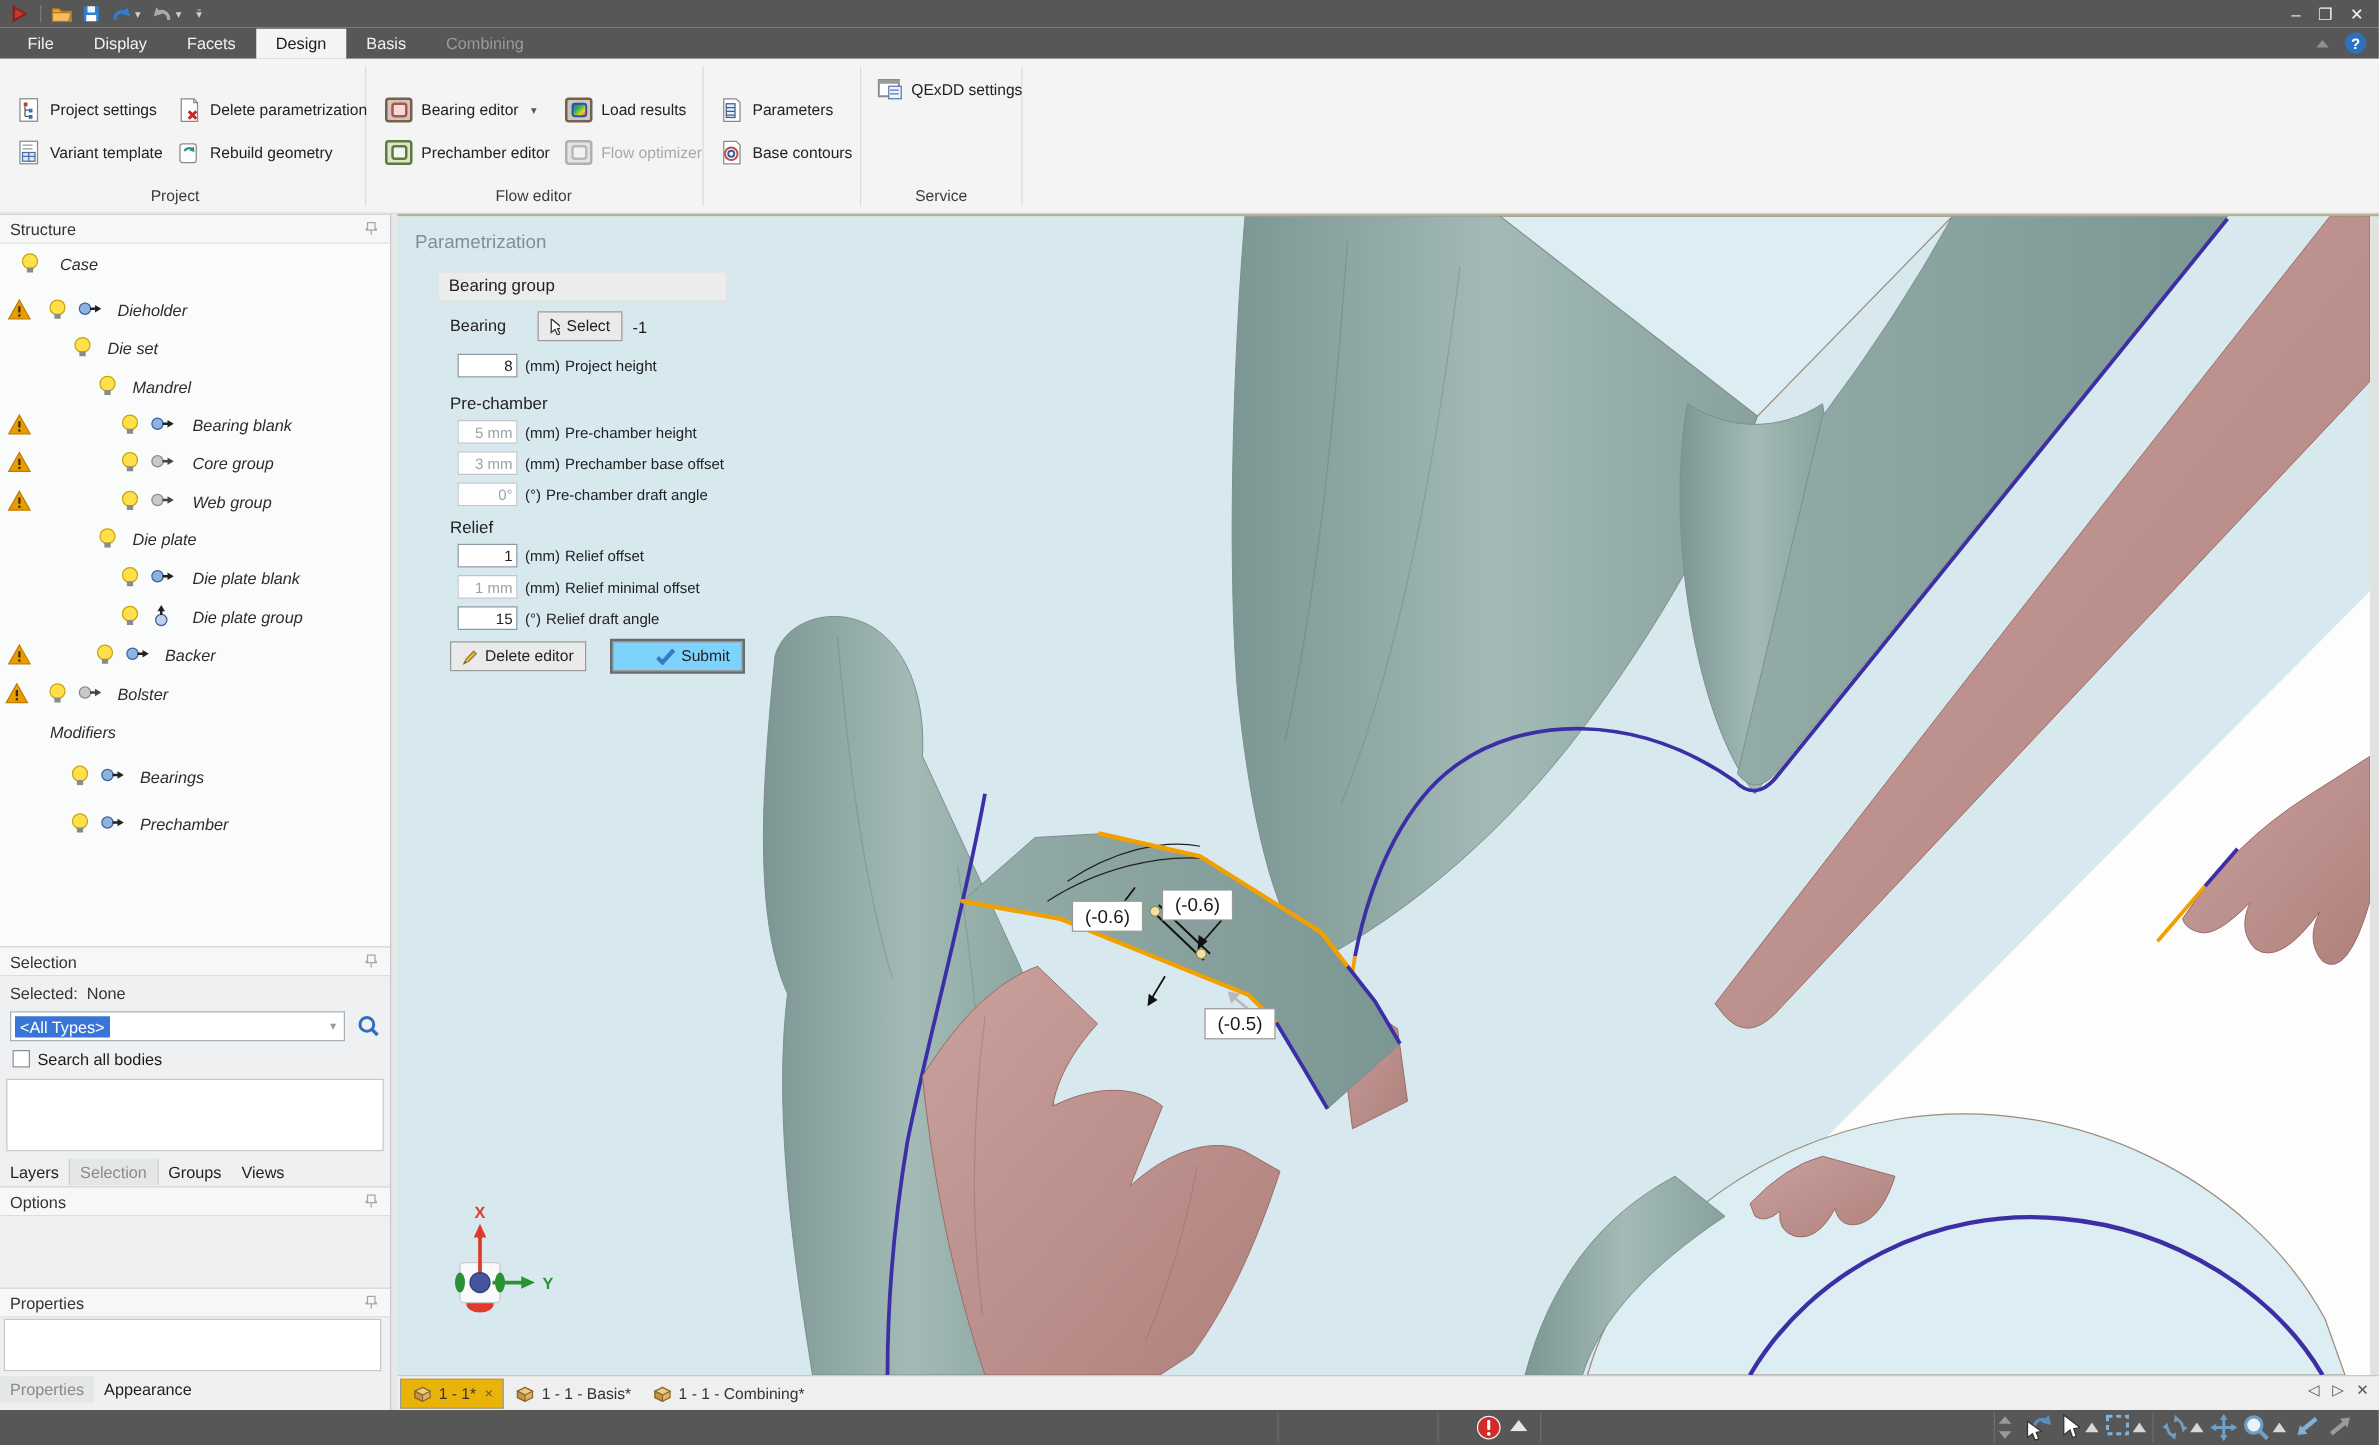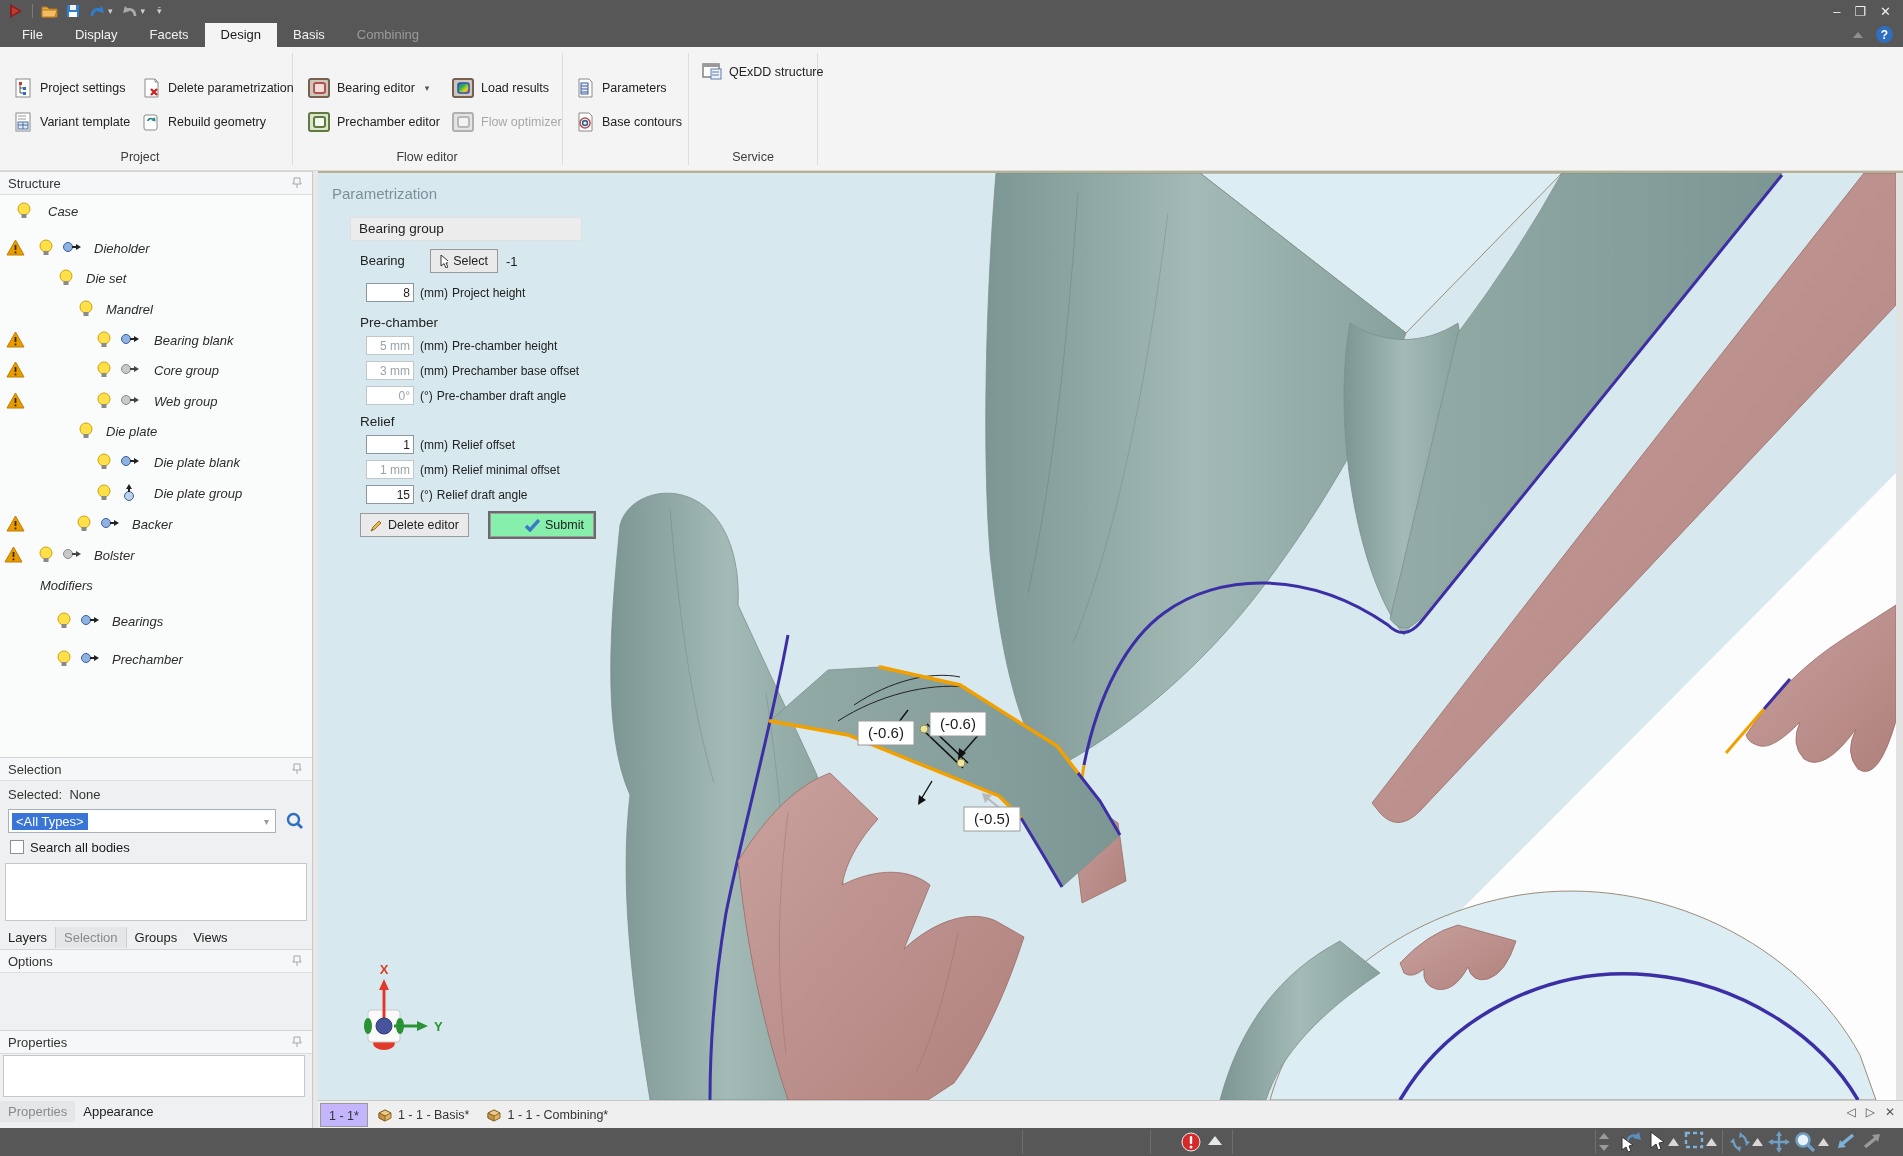--- a/index.html
+++ b/index.html
@@ -56,25 +56,25 @@
   #param-title { position:absolute; left:14px; top:12px; font-size:15px; color:#7e8f99; }
   #param-box { position:absolute; left:32px; top:44px; width:232px; }
   #param-ghead { background:#ececec; border:1px solid #e0e0e0; height:24px; font-size:13.5px; color:#222; padding:3px 8px; }
   .prow { position:absolute; left:0; display:flex; align-items:center; font-size:12px; color:#222; white-space:nowrap; }
   .prow .plabel { font-size:13px; }
   .psect { position:absolute; font-size:13.5px; color:#222; }
   .pin-input { width:48px; height:19px; border:1px solid #8a98a4; background:#fff; font-size:12px; text-align:right; padding-right:3px; font-family:"Liberation Sans",sans-serif; color:#222; }
   .pin-input.dis { color:#9aa2aa; border-color:#c0c6cc; }
   .unit { margin:0 4px 0 6px; }
   .pbtn { display:flex; align-items:center; gap:5px; background:#eaeaea; border:1px solid #9a9a9a; font-size:12.5px; height:24px; padding:0 9px; color:#222; }
-  .pbtn.focus { outline:2px solid #6a6a6a; background:#86efac;padding-left:34px; }
+  .pbtn.focus { outline:2px solid #6a6a6a; background:#7dd3fc;padding-left:34px; }
   
   #doctabs { left:318px; top:1100px; width:1585px; height:28px; background:#efefef; border-top:1px solid #c9c9c9; display:flex; align-items:center; }
   .dtab { display:flex; align-items:center; gap:5px; height:24px; padding:0 8px; font-size:12.5px; color:#333; margin-top:1px; }
-  .dtab.active { background:#c4b5fd; border:1px solid #9a9a9a;flex-direction:column; }
+  .dtab.active { background:#eab308; border:1px solid #9a9a9a; }
   .dtab .x { color:#555; font-size:11px; margin-left:2px; }
   #dt-right { position:absolute; right:8px; top:4px; display:flex; gap:10px; color:#555; font-size:12px; }
   
   #statusbar { left:0; top:1128px; width:1903px; height:28px; background:#575757; }
   .sb-sep { position:absolute; top:2px; width:1px; height:24px; background:#6e6e6e; }
   .sb-ic { position:absolute; top:3px; display:flex; align-items:center; justify-content:center; }
 </style>
 </head>
 <body>
 
@@ -235,21 +235,21 @@
     <span>Base contours</span>
   </div>
 
   <div class="rbtn" style="left:698px; top:12px">
     <svg width="21" height="18">
         <rect x="1" y="1" width="16" height="13" fill="#fff" stroke="#8a8a8a" stroke-width="1.6"></rect>
         <rect x="1" y="1" width="16" height="3" fill="#9a9a9a"></rect>
         <rect x="9" y="6" width="10" height="10" fill="#eef2f8" stroke="#5a7ab0"></rect>
         <path d="M10,9 L17,9 M10,12 L17,12" stroke="#5a7ab0"></path>
       </svg>
-    <span>QExDD structure</span>
+    <span>QExDD settings</span>
   </div>
   <div class="glabel" style="left:673px">Service</div>
 </div>
 
 <div id="sidebar" class="abs">
   <div class="phead" style="top:0">
     <span>Structure</span>
     <svg class="pin" viewBox="0 0 10 12">
         <path d="M2,1 L8,1 L8,6 L9,6 L9,7 L1,7 L1,6 L2,6 Z M5,7 L5,11" stroke="#666" fill="none"></path>
       </svg>

